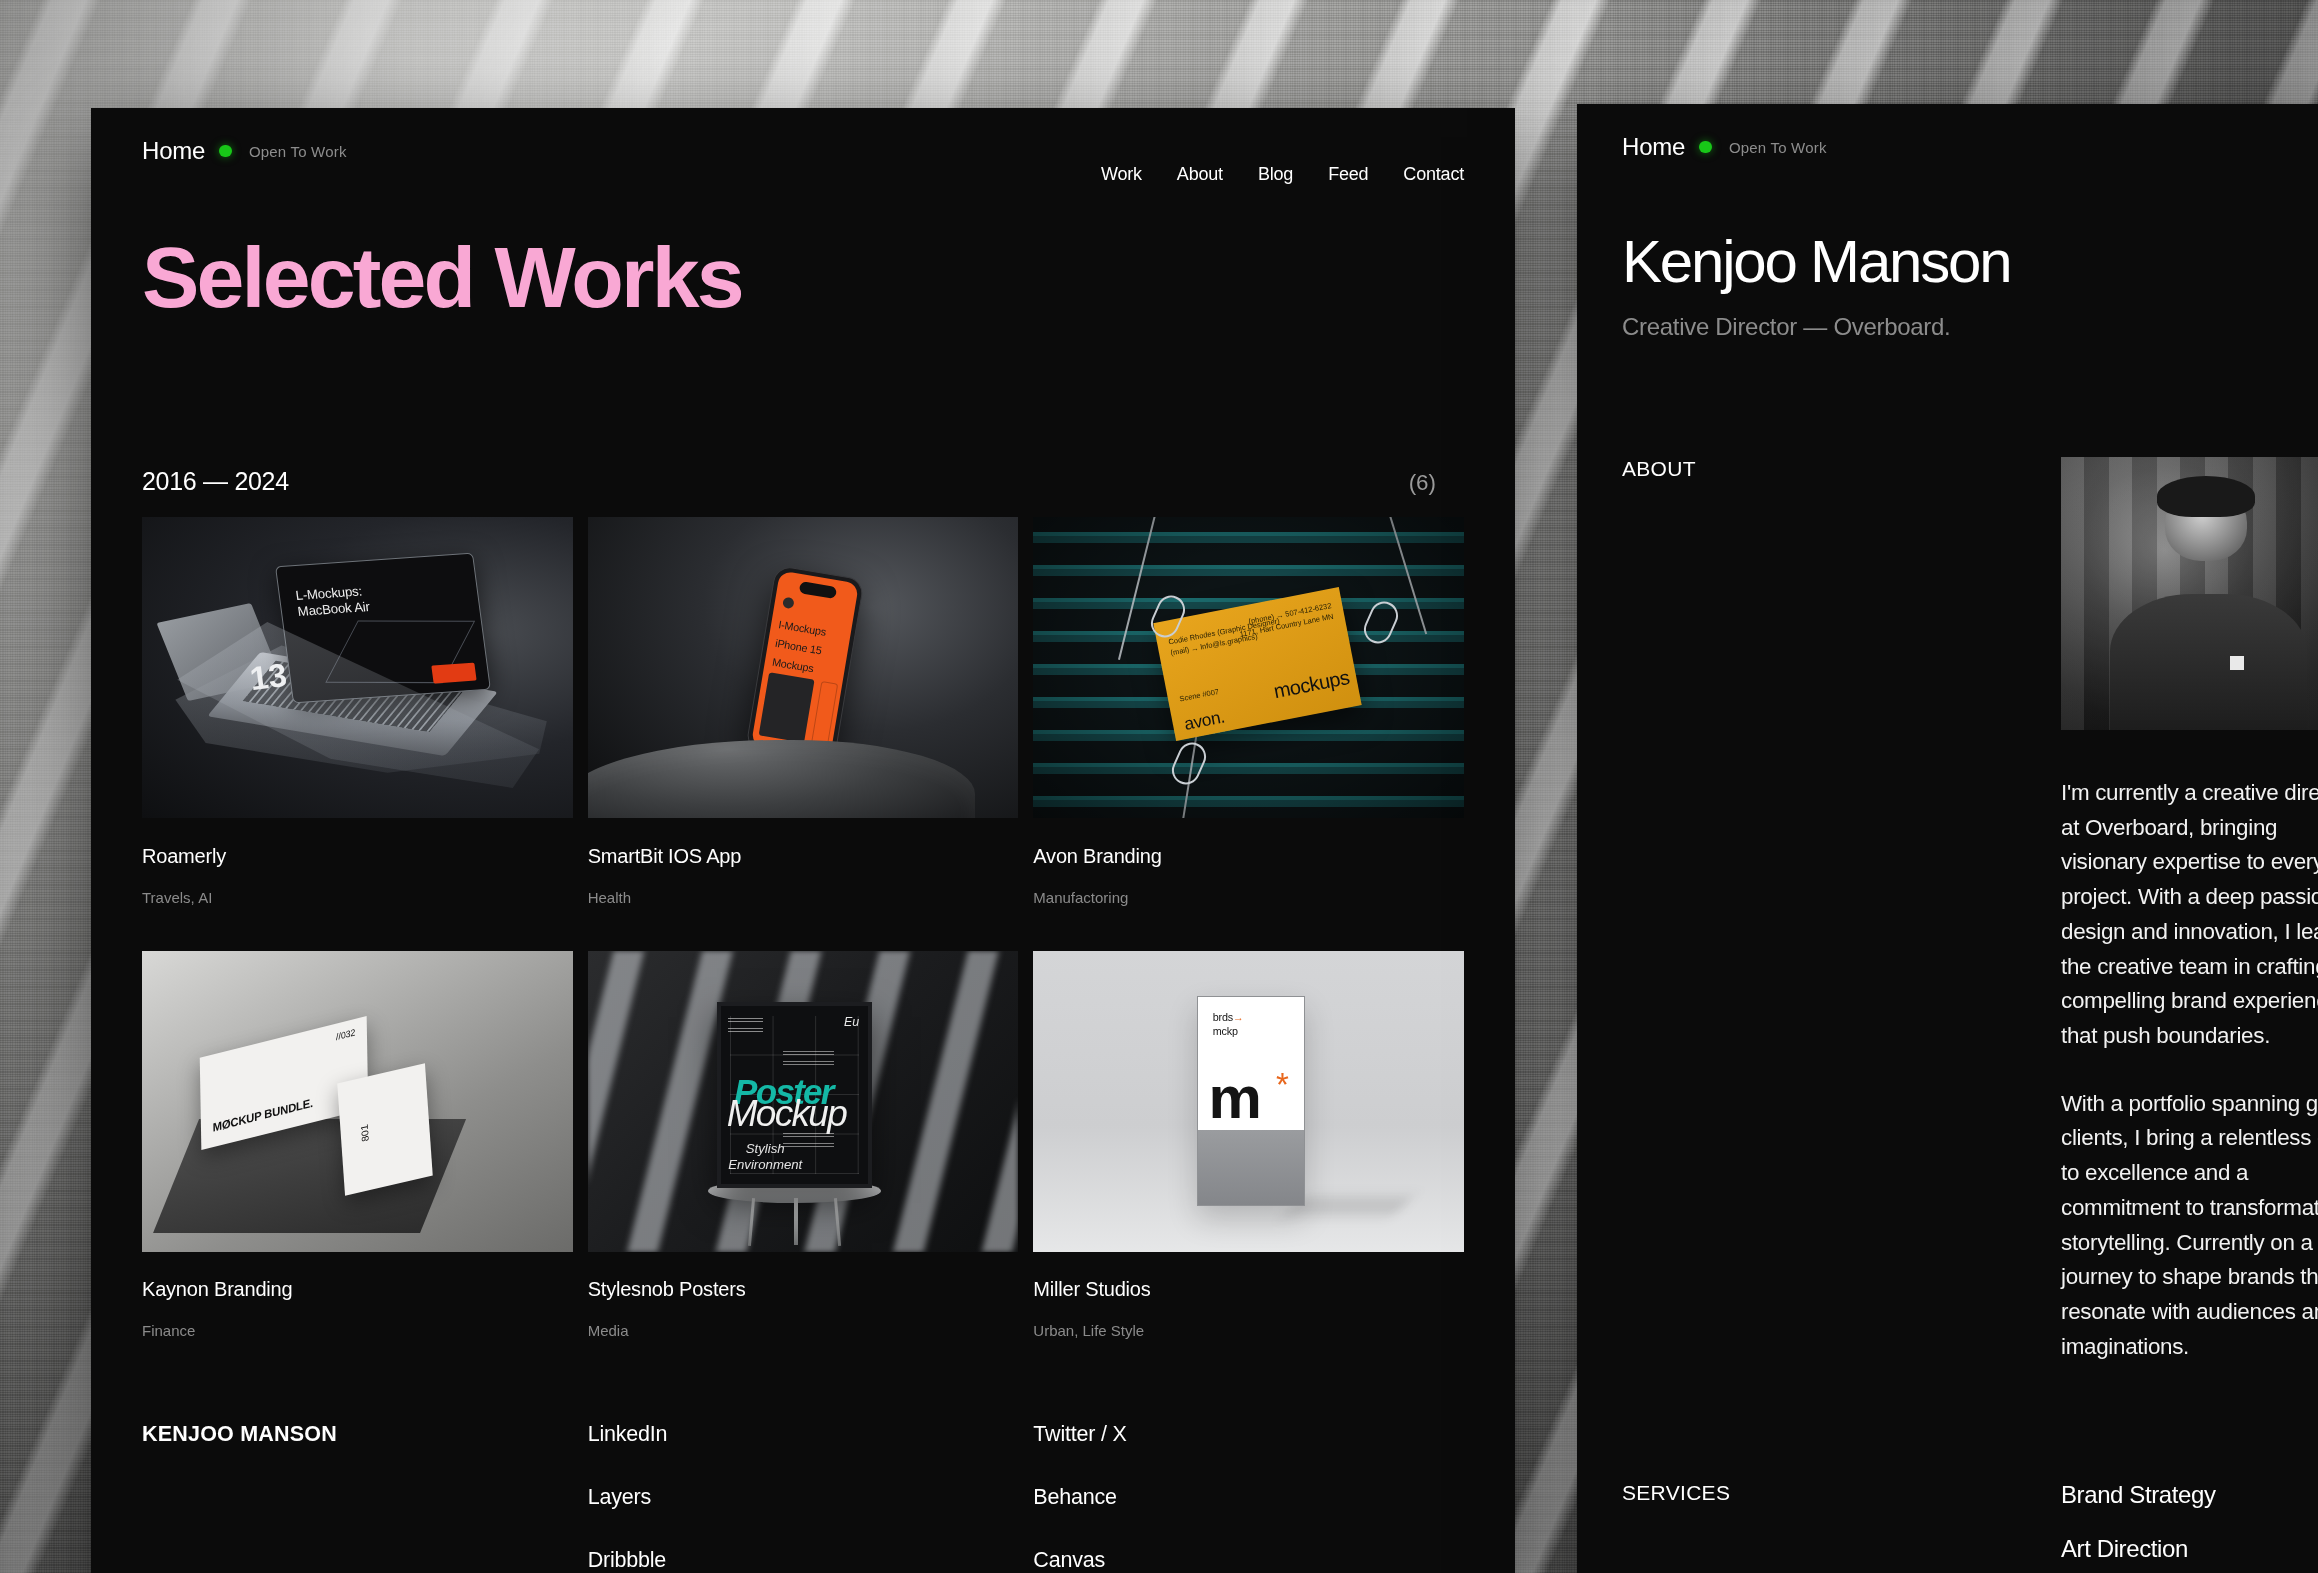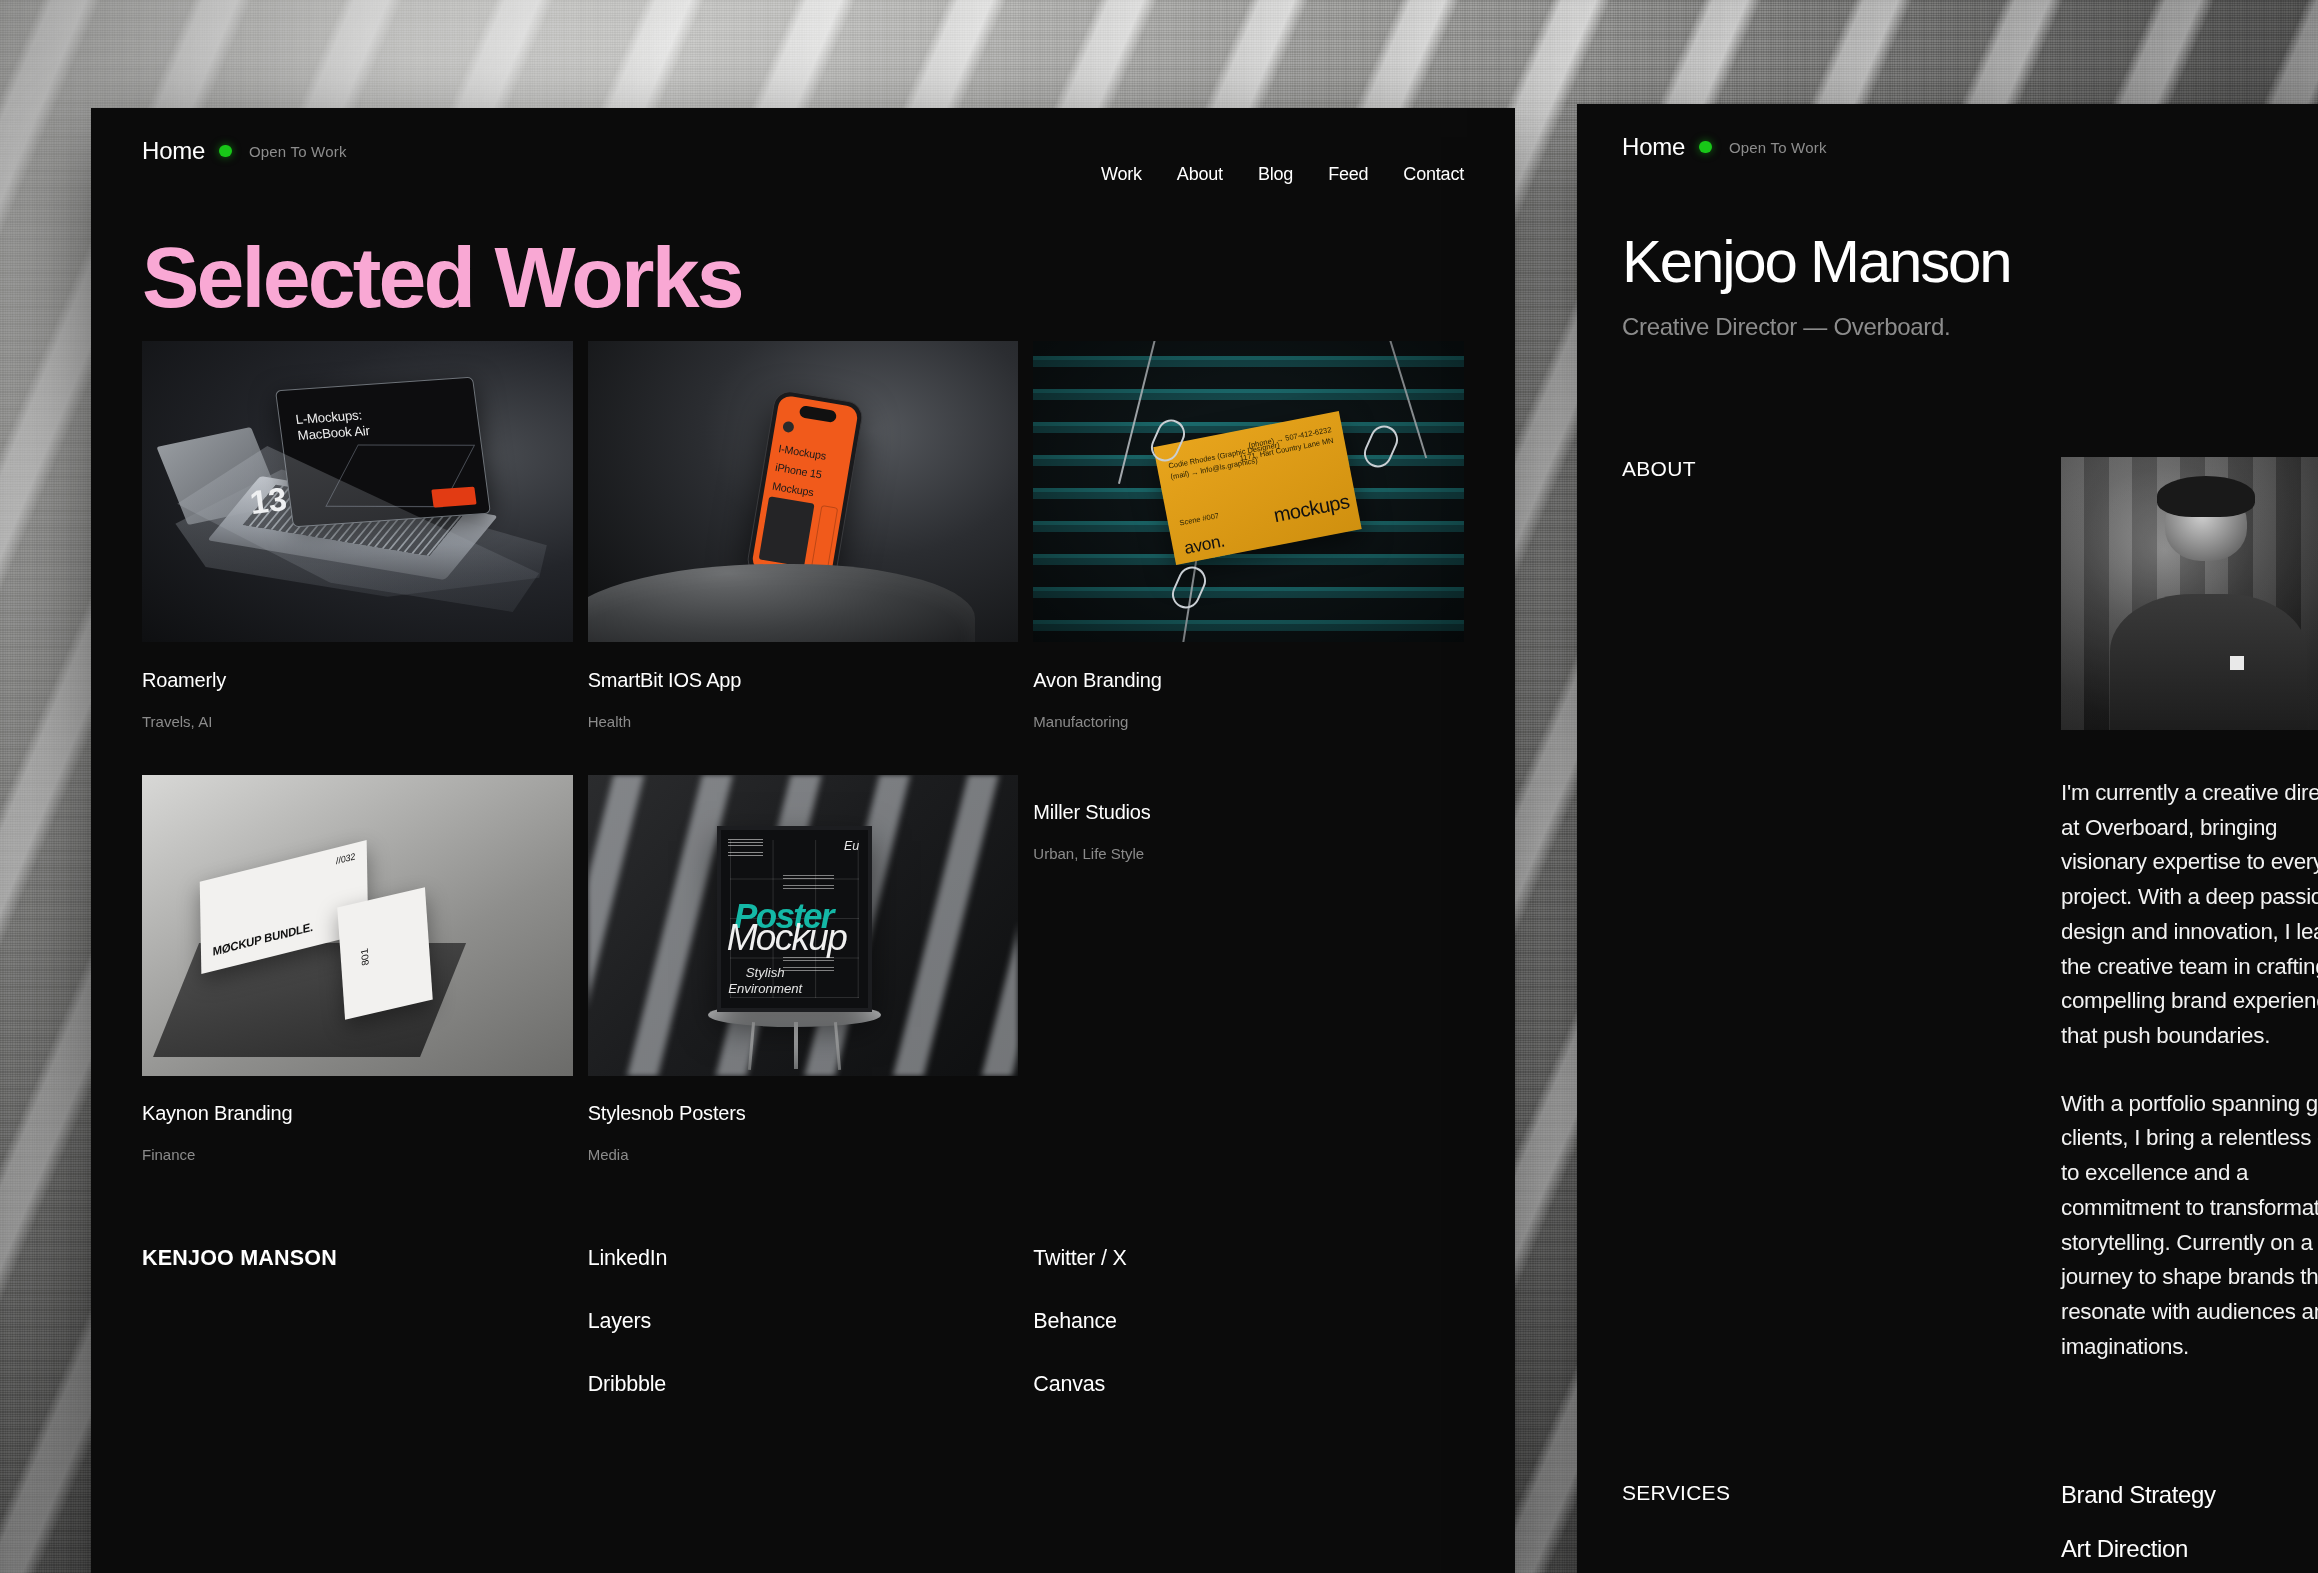--- a/index.html
+++ b/index.html
@@ -339,20 +339,24 @@
         <span class="navlink">Work</span>
         <span class="navlink">About</span>
         <span class="navlink">Blog</span>
         <span class="navlink">Feed</span>
         <span class="navlink">Contact</span>
       </div>
     </div>
 
     <div class="hero-title">Selected Works</div>
 
+    <div class="meta-row">
+      <span class="meta-range">2016 — 2024</span>
+      <span class="meta-count">(6)</span>
+    </div>
 
     <div class="grid">
 
       <div class="card">
         <div class="thumb t-mac">
           <div class="mac-glass"></div>
           <div class="mac-lid2"></div>
           <div class="mac-base"></div>
           <div class="mac-keys"></div>
           <div class="mac-screen">
@@ -455,20 +459,32 @@
               <div>Stylish</div>
               <div>Environment</div>
             </div>
           </div>
         </div>
         <div class="p-title">Stylesnob Posters</div>
         <div class="p-tag">Media</div>
       </div>
 
       <div class="card">
+        <div class="thumb t-miller">
+          <div class="board-shadow"></div>
+          <div class="board">
+            <div class="board-bottom"></div>
+            <div class="brds">
+              <div><span>brds</span><span class="arrow">→</span></div>
+              <div>mckp</div>
+            </div>
+            <div class="m">m</div>
+            <div class="star">*</div>
+          </div>
+        </div>
         <div class="p-title">Miller Studios</div>
         <div class="p-tag">Urban, Life Style</div>
       </div>
     </div>
 
     <div class="footer">
       <div>
         <div class="f-brand">KENJOO MANSON</div>
       </div>
       <div>

